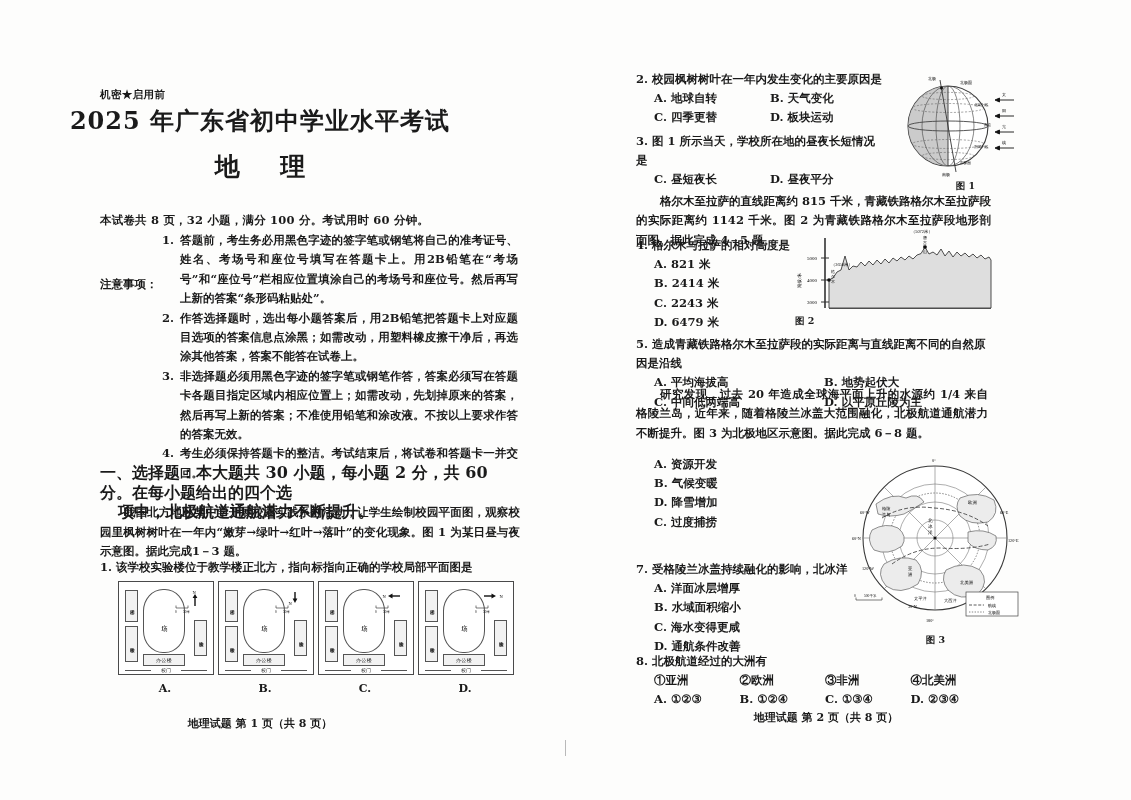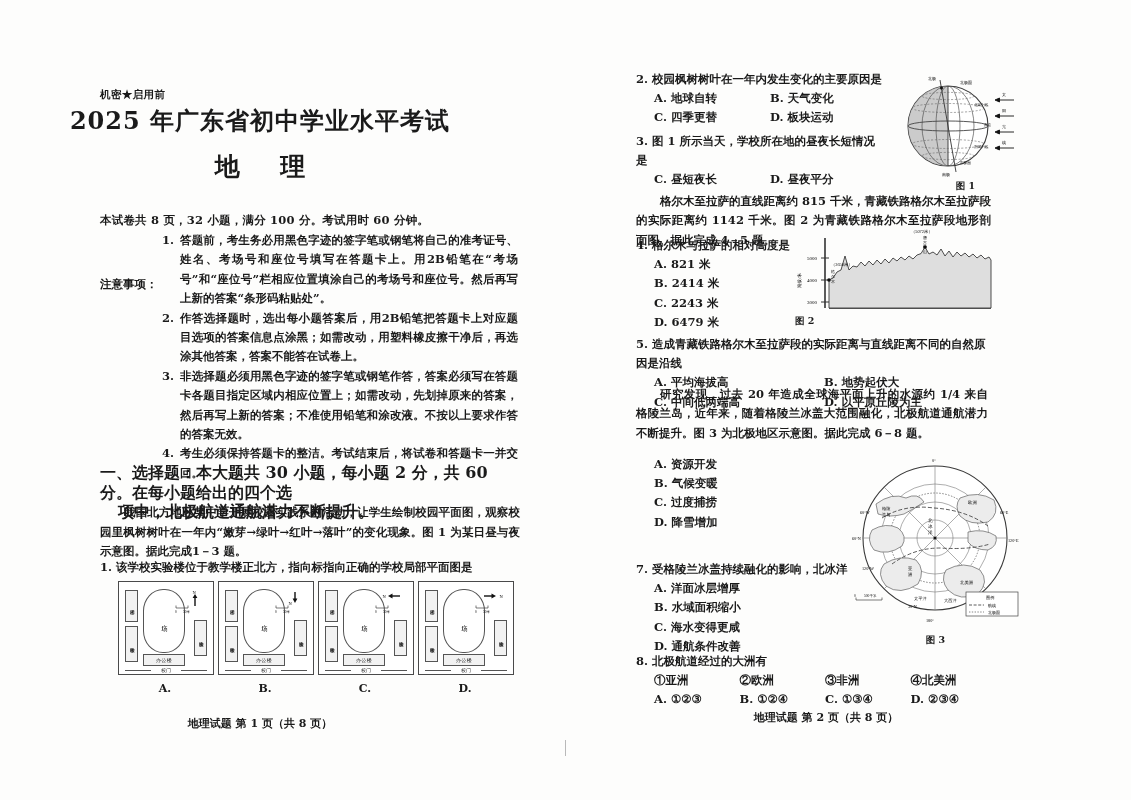--- a/index.html
+++ b/index.html
@@ -401,22 +401,22 @@
     <span class="c">C. 中间低两端高</span>
     <span class="c">D. 以平原丘陵为主</span>
   </div>
 </div>
 
 <div class="rp r-stem68">研究发现，过去 20 年造成全球海平面上升的水源约 1/4 来自格陵兰岛，近年来，随着格陵兰冰盖大范围融化，北极航道通航潜力不断提升。图 3 为北极地区示意图。据此完成 6－8 题。</div>
 
 <div class="rp q r-q6">
   <div style="padding-left:18px;">A. 资源开发</div>
   <div style="padding-left:18px;">B. 气候变暖</div>
+  <div style="padding-left:18px;">D. 降雪增加</div>
   <div style="padding-left:18px;">C. 过度捕捞</div>
-  <div style="padding-left:18px;">D. 降雪增加</div>
 </div>
 
 <div class="rp q r-q7">
   <div><span>7.</span>
        <span>受格陵兰冰盖持续融化的影响，北冰洋</span></div>
   <div style="padding-left:18px;">A. 洋面冰层增厚</div>
   <div style="padding-left:18px;">B. 水域面积缩小</div>
   <div style="padding-left:18px;">C. 海水变得更咸</div>
   <div style="padding-left:18px;">D. 通航条件改善</div>
 </div>

